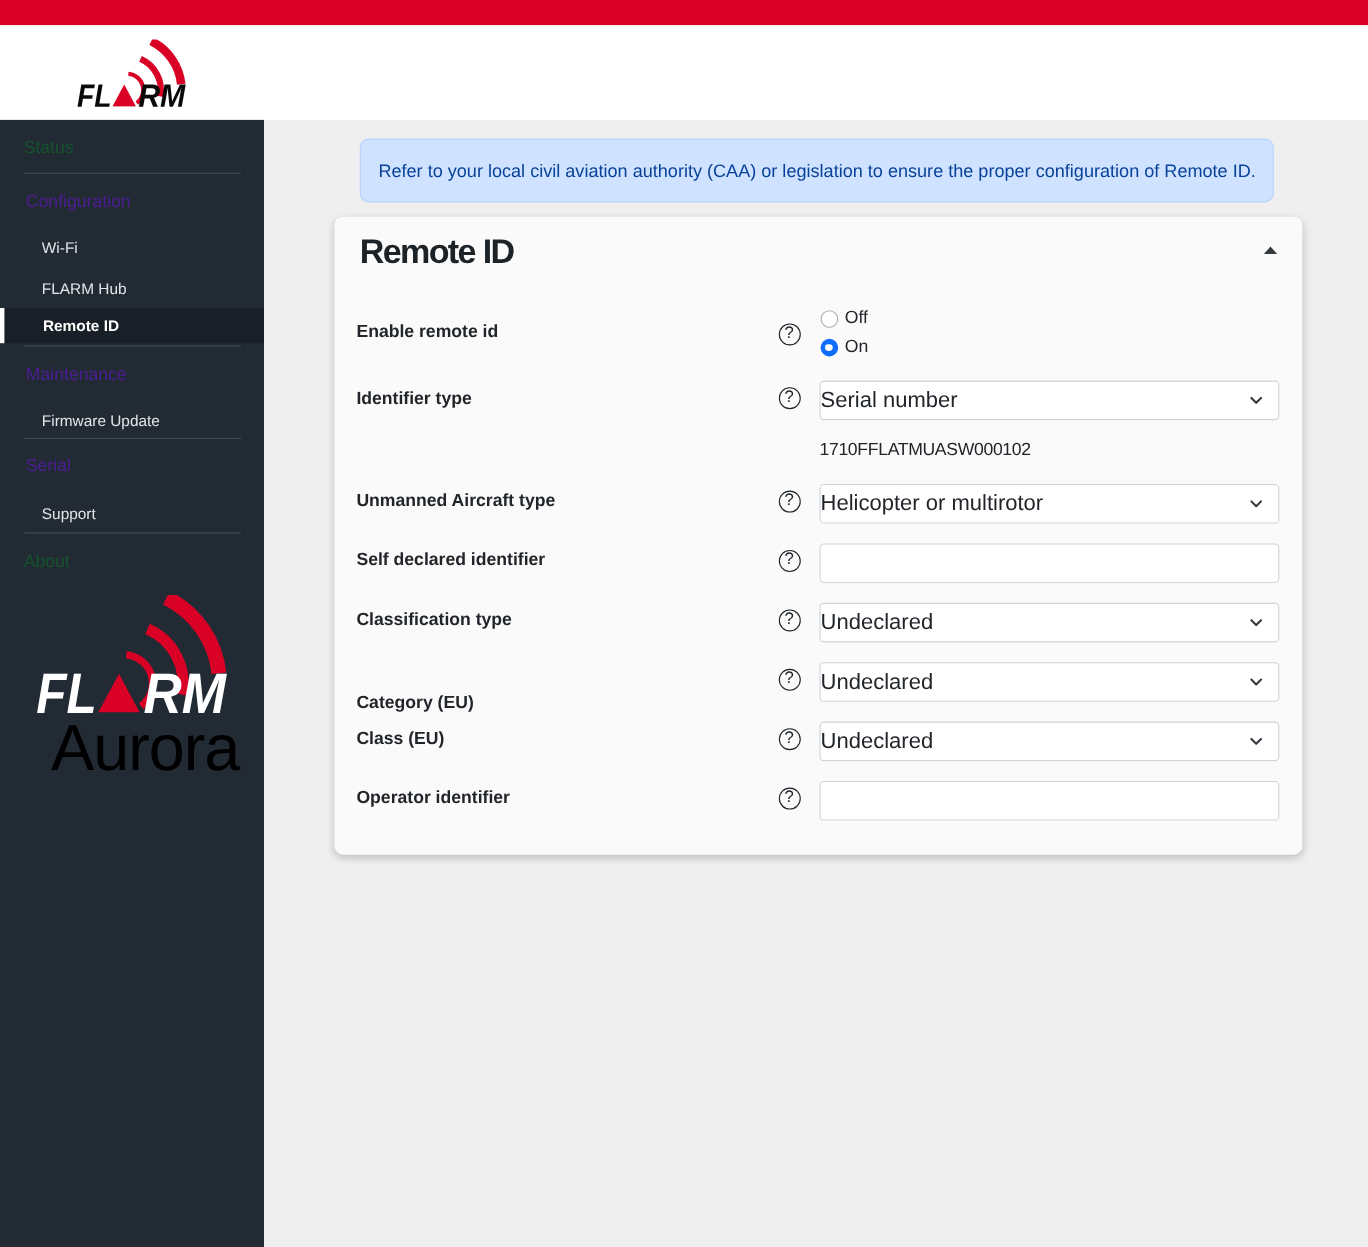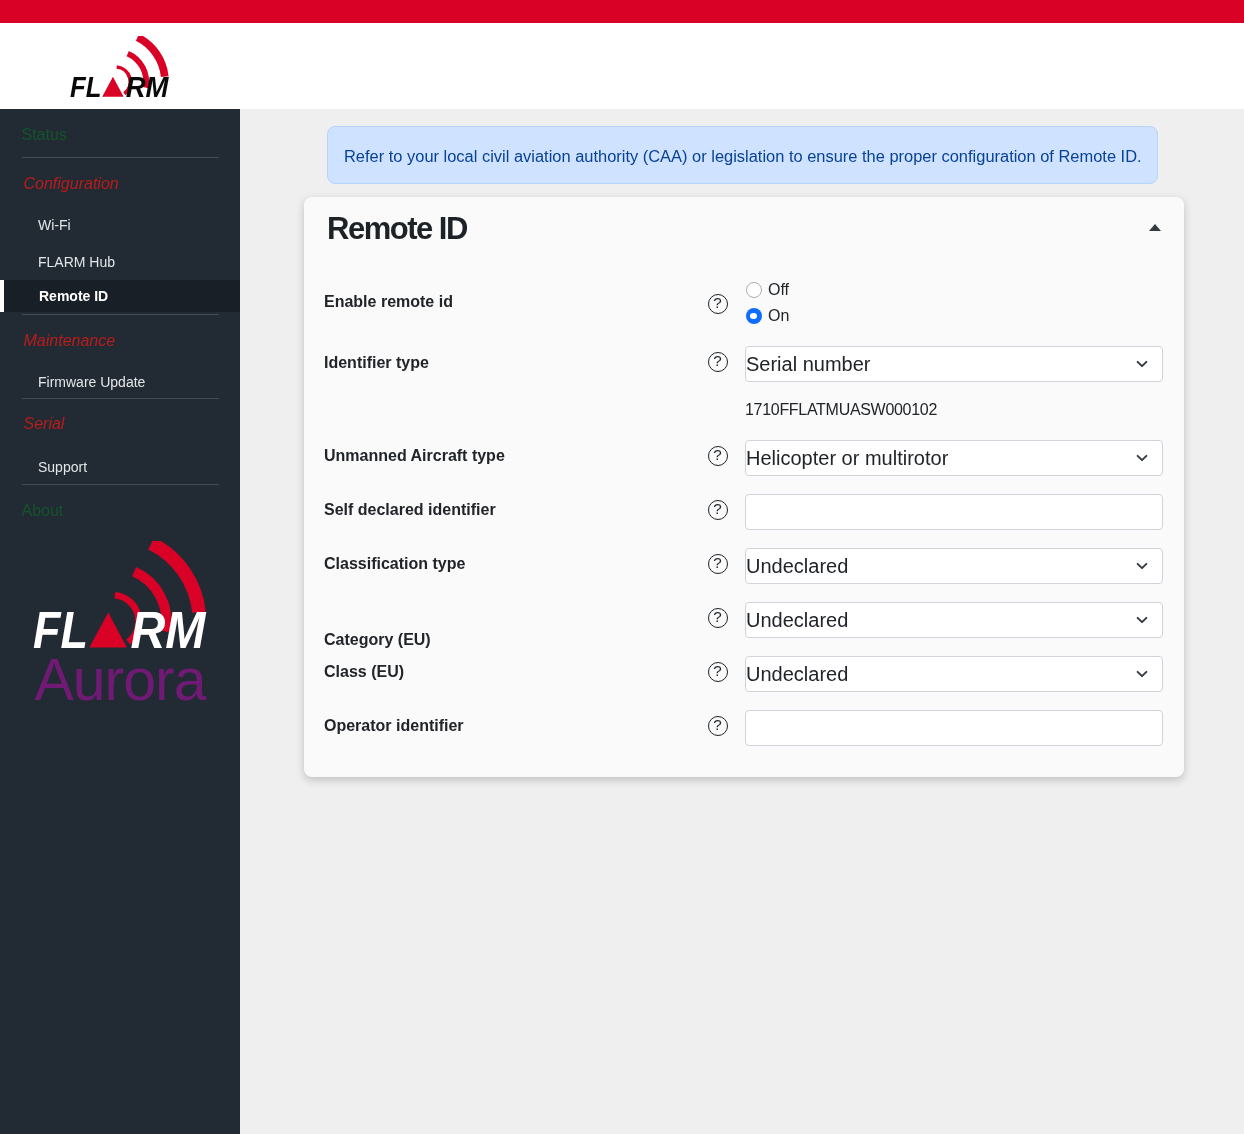--- a/index.html
+++ b/index.html
@@ -5,21 +5,21 @@
   * { margin:0; padding:0; box-sizing:border-box; }
   html,body { width:1244px; height:1134px; overflow:hidden; }
   body { font-family:"Liberation Sans", sans-serif; position:relative; background:#efefef; }
   .abs { position:absolute; }
   #topbar { left:0; top:0; width:1244px; height:23px; background:#da0127; }
   #header { left:0; top:23px; width:1244px; height:86px; background:#ffffff; }
   #sidebar { left:0; top:109px; width:240px; height:1025px; background:#222b33; }
   #main { left:240px; top:109px; width:1004px; height:1025px; background:#efefef; }
 
   .nav1 { color:#14532d; font-size:16px; line-height:22px; }
-  .nav2 { color:#b91c1c; font-size:16px; line-height:22px; font-style:italic; }
+  .nav2 { color:#4c1d95; font-size:16px; line-height:22px; }
   .nav3 { color:#e2e6e9; font-size:14px; line-height:20px; }
   .navdiv { height:1px; background:#434c54; left:22px; width:197px; }
   #active-row { left:0; top:280px; width:240px; height:31.5px; background:#191f26; }
   #active-bar { left:0; top:280px; width:3.5px; height:31.5px; background:#ffffff; }
   .navact { color:#ffffff; font-size:14px; line-height:20px; font-weight:bold; }
 
   #alert { left:327px; top:126px; width:831px; height:57.5px; background:#cfe2ff;
            border:1px solid #b6d4fe; border-radius:8px; color:#084298;
            line-height:58.5px; padding-left:16px; font-size:16.45px; }
   #card { left:304px; top:196.5px; width:879.5px; height:580.5px; background:#fafafa;
@@ -81,21 +81,21 @@
   <svg class="abs" id="slogo" style="left:33px; top:540.8px;" width="176" height="108" viewBox="0 0 176 108">
     <g fill="none" stroke="#da0126">
       <path d="M 81.8 54.3 A 26 26 0 0 1 95.2 101.0" stroke-width="6.5"></path>
       <path d="M 101.1 30.7 A 54 54 0 0 1 132.5 90.5" stroke-width="10"></path>
       <path d="M 118.3 2.4 A 87 87 0 0 1 166.0 71.1" stroke-width="13.5"></path>
     </g>
     <polygon points="75.2,71.4 93.9,106.6 56.4,106.6" fill="#da0126"></polygon>
     <text x="0" y="107" font-family="'Liberation Sans', sans-serif" font-weight="bold" font-style="italic" font-size="52" fill="#ffffff" textLength="55" lengthAdjust="spacingAndGlyphs">FL</text>
     <text x="97.5" y="107" font-family="'Liberation Sans', sans-serif" font-weight="bold" font-style="italic" font-size="52" fill="#ffffff" textLength="75" lengthAdjust="spacingAndGlyphs">RM</text>
   </svg>
-  <div class="abs" style="left:0; top:650.6px; width:240px; text-align:center; color:#701a75; font-size:59px; line-height:59px; letter-spacing:-1px;">Aurora</div>
+  <div class="abs" style="left:12px; top:650.6px; width:240px; text-align:center; color:#000000; font-size:59px; line-height:59px; letter-spacing:-1px;">Aurora</div>
 
   <div class="abs" id="alert">Refer to your local civil aviation authority (CAA) or legislation to ensure the proper configuration of Remote ID.</div>
   <div class="abs" id="card"></div>
   <div class="abs" id="title">Remote ID</div>
   <div class="abs" id="caret"></div>
 
   <div class="abs lbl" style="top:290px;text-align:right;">Enable remote id</div>
   <div class="abs lbl" style="top:350.5px;">Identifier type</div>
   <div class="abs lbl" style="top:443.5px;">Unmanned Aircraft type</div>
   <div class="abs lbl" style="top:498px;">Self declared identifier</div>

